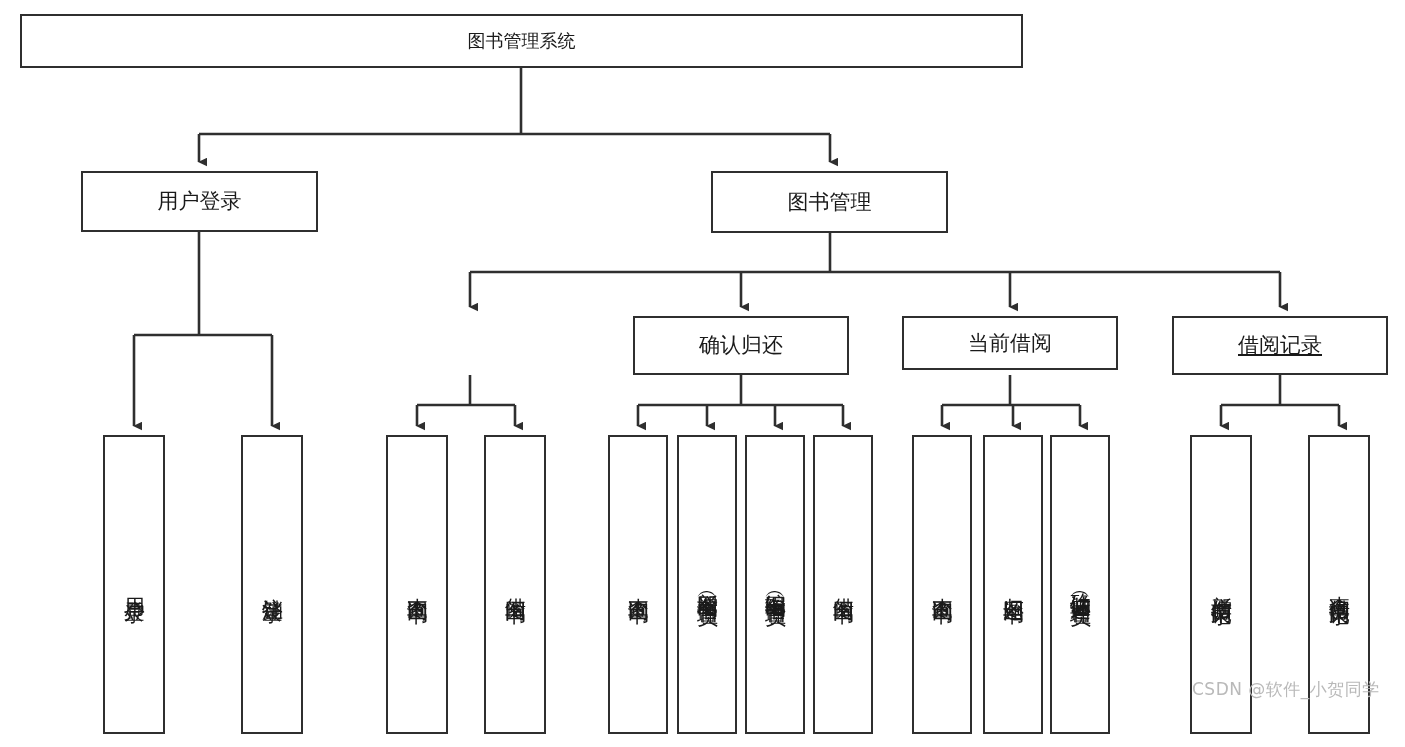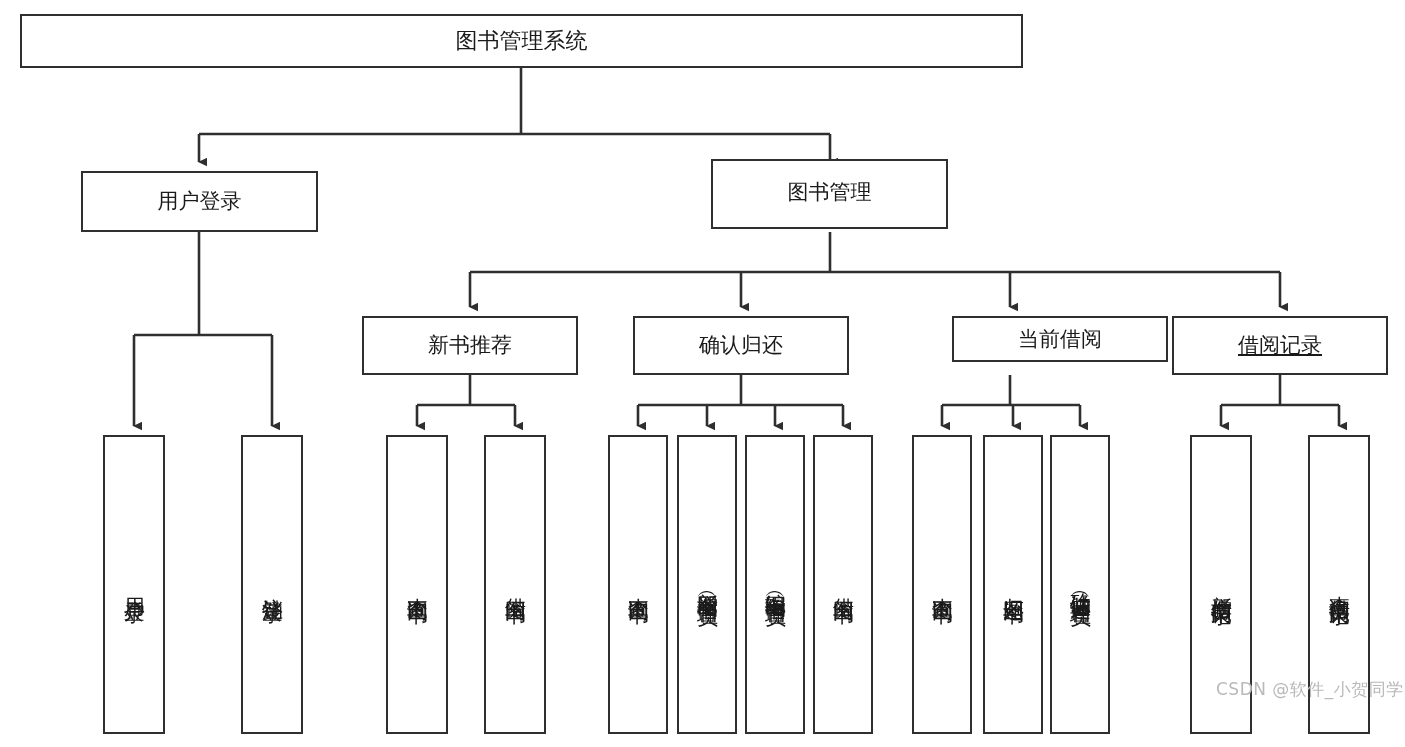--- a/index.html
+++ b/index.html
@@ -33,21 +33,21 @@
     border: 2px solid #2f2f2f;
     background: #ffffff;
     display: flex;
     align-items: center;
     justify-content: center;
     color: #1a1a1a;
     line-height: 1.18;
     text-align: center;
   }
   .node.root {
-    font-size: 22px;
+    font-size: 18px;
   }
   .node.lvl2 {
     font-size: 21px;
   }
   .node.lvl3 {
     font-size: 21px;
   }
   
   .node.leaf {
     font-size: 21px;
@@ -125,31 +125,28 @@
     </g>
   </svg>
 
   <div class="node root" style="left:20px;top:14px;width:1003px;height:54px;">
     <span>图书管理系统</span>
   </div>
 
   <div class="node lvl2" style="left:81px;top:171px;width:237px;height:61px;">
     <span>用户登录</span>
   </div>
-  <div class="node lvl2" style="left:711px;top:159px;width:237px;height:70px;font-family:Liberation Mono, monospace;">
+  <div class="node lvl2" style="left:711px;top:171px;width:237px;height:62px;">
     <span>图书管理</span>
   </div>
 
-  <div class="node lvl3" style="left:362px;top:316px;width:216px;height:59px;">
-    <span>新书推荐</span>
-  </div>
   <div class="node lvl3" style="left:633px;top:316px;width:216px;height:59px;">
     <span>确认归还</span>
   </div>
-  <div class="node lvl3" style="left:952px;top:316px;width:216px;height:46px;">
+  <div class="node lvl3" style="left:902px;top:316px;width:216px;height:54px;">
     <span>当前借阅</span>
   </div>
   <div class="node lvl3" style="left:1172px;top:316px;width:216px;height:59px;text-decoration:underline;">
     <span>借阅记录</span>
   </div>
 
   <div class="node leaf" style="left:103px;top:435px;width:62px;height:299px;">
     <span class="txt">用户登录</span>
   </div>
   <div class="node leaf" style="left:241px;top:435px;width:62px;height:299px;">
@@ -186,15 +183,15 @@
     <span class="txt">确认归还（管理员）</span>
   </div>
 
   <div class="node leaf" style="left:1190px;top:435px;width:62px;height:299px;">
     <span class="txt">新增借阅记录</span>
   </div>
   <div class="node leaf" style="left:1308px;top:435px;width:62px;height:299px;">
     <span class="txt">查询借阅记录</span>
   </div>
 
-  <div class="watermark" style="left:1192px;top:678px;padding-left:24px;">CSDN @软件_小贺同学</div>
+  <div class="watermark" style="left:1192px;top:678px;">CSDN @软件_小贺同学</div>
 
 </div>
 
 </body></html>

